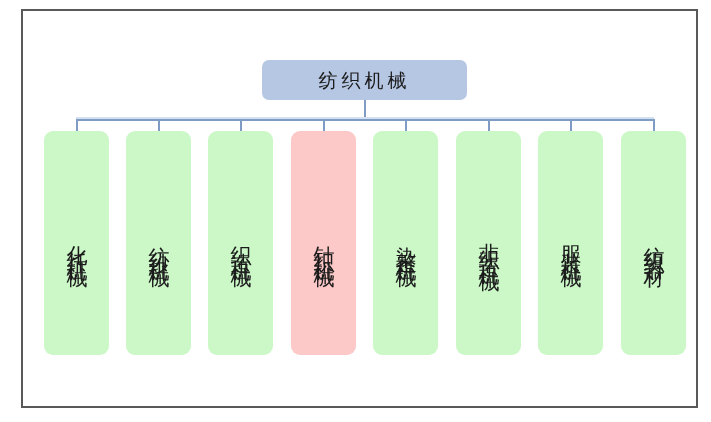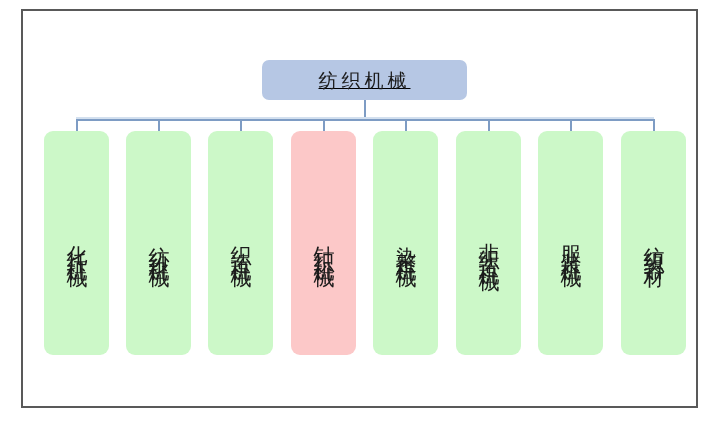--- a/index.html
+++ b/index.html
@@ -41,21 +41,20 @@
     left: 262px;
     top: 60px;
     width: 205px;
     height: 40px;
     border-radius: 7px;
     background: #b6c7e4;
     display: flex;
     align-items: center;
     justify-content: center;
     box-sizing: border-box;
-    text-decoration: underline;
   }
   #root-node .node-label {
     font-size: 19px;
     color: #1b1b1b;
     letter-spacing: 4px;
     line-height: 1;
     white-space: nowrap;
   }
 
   

